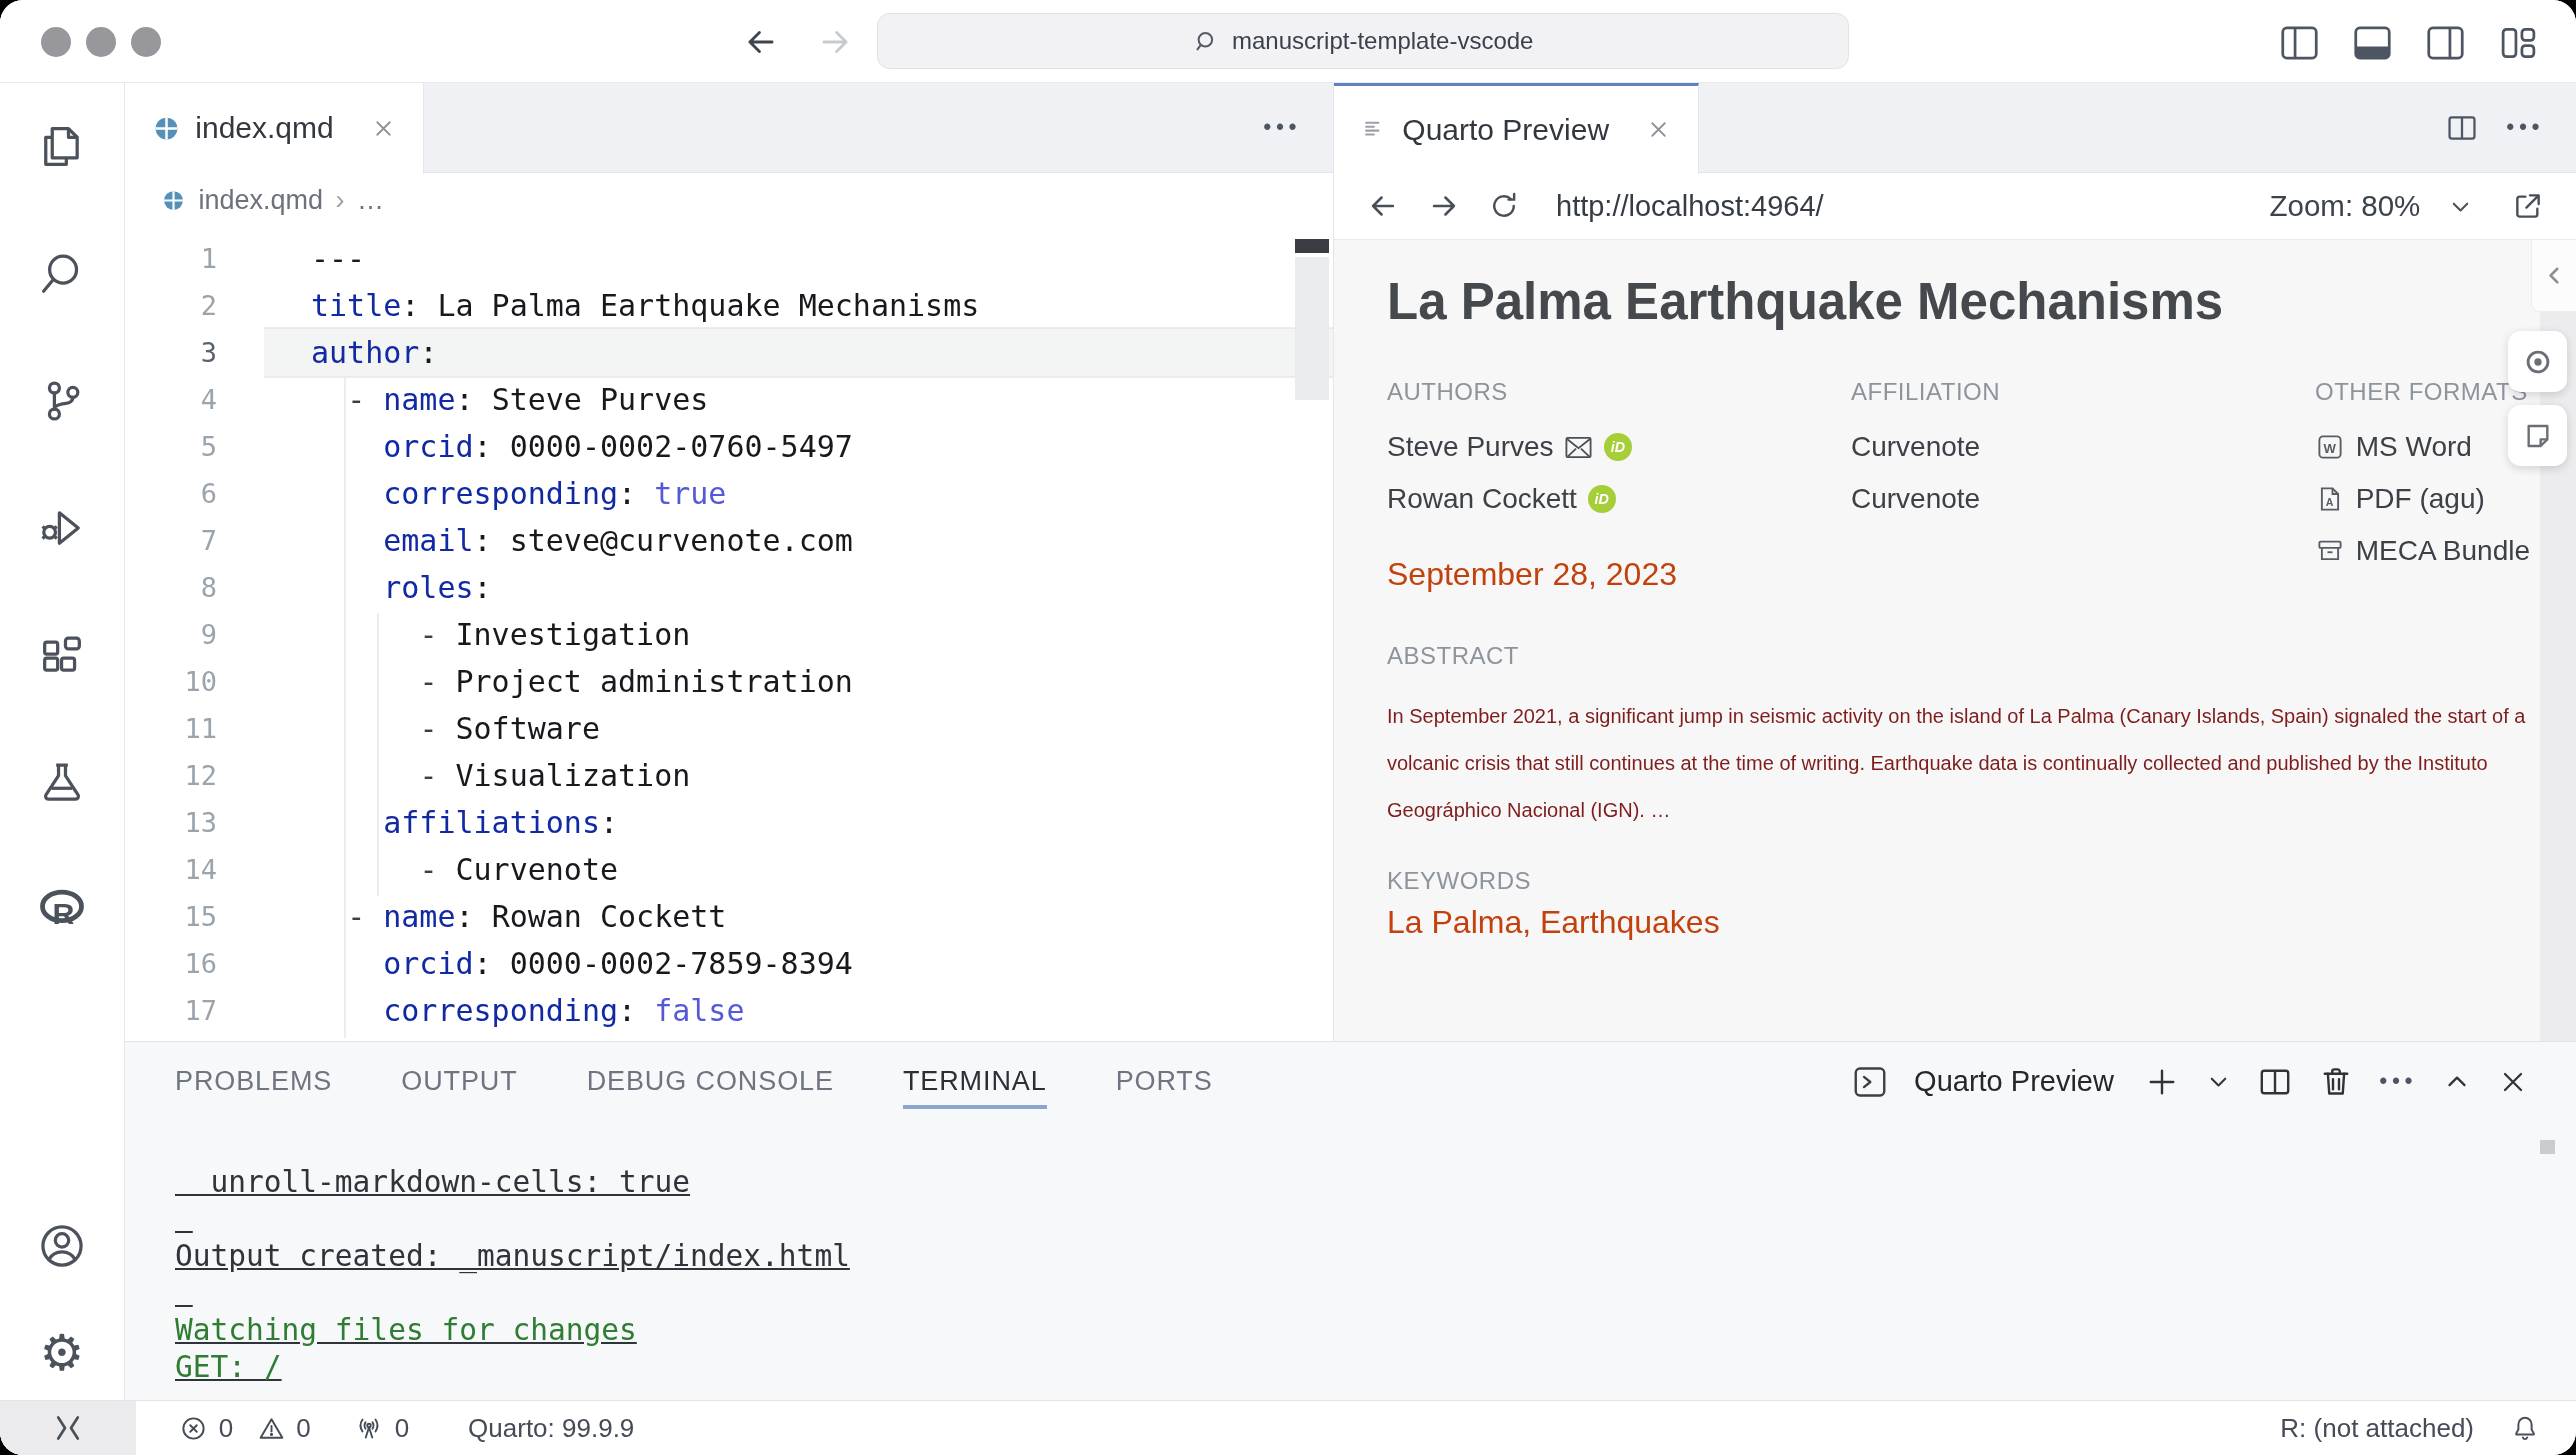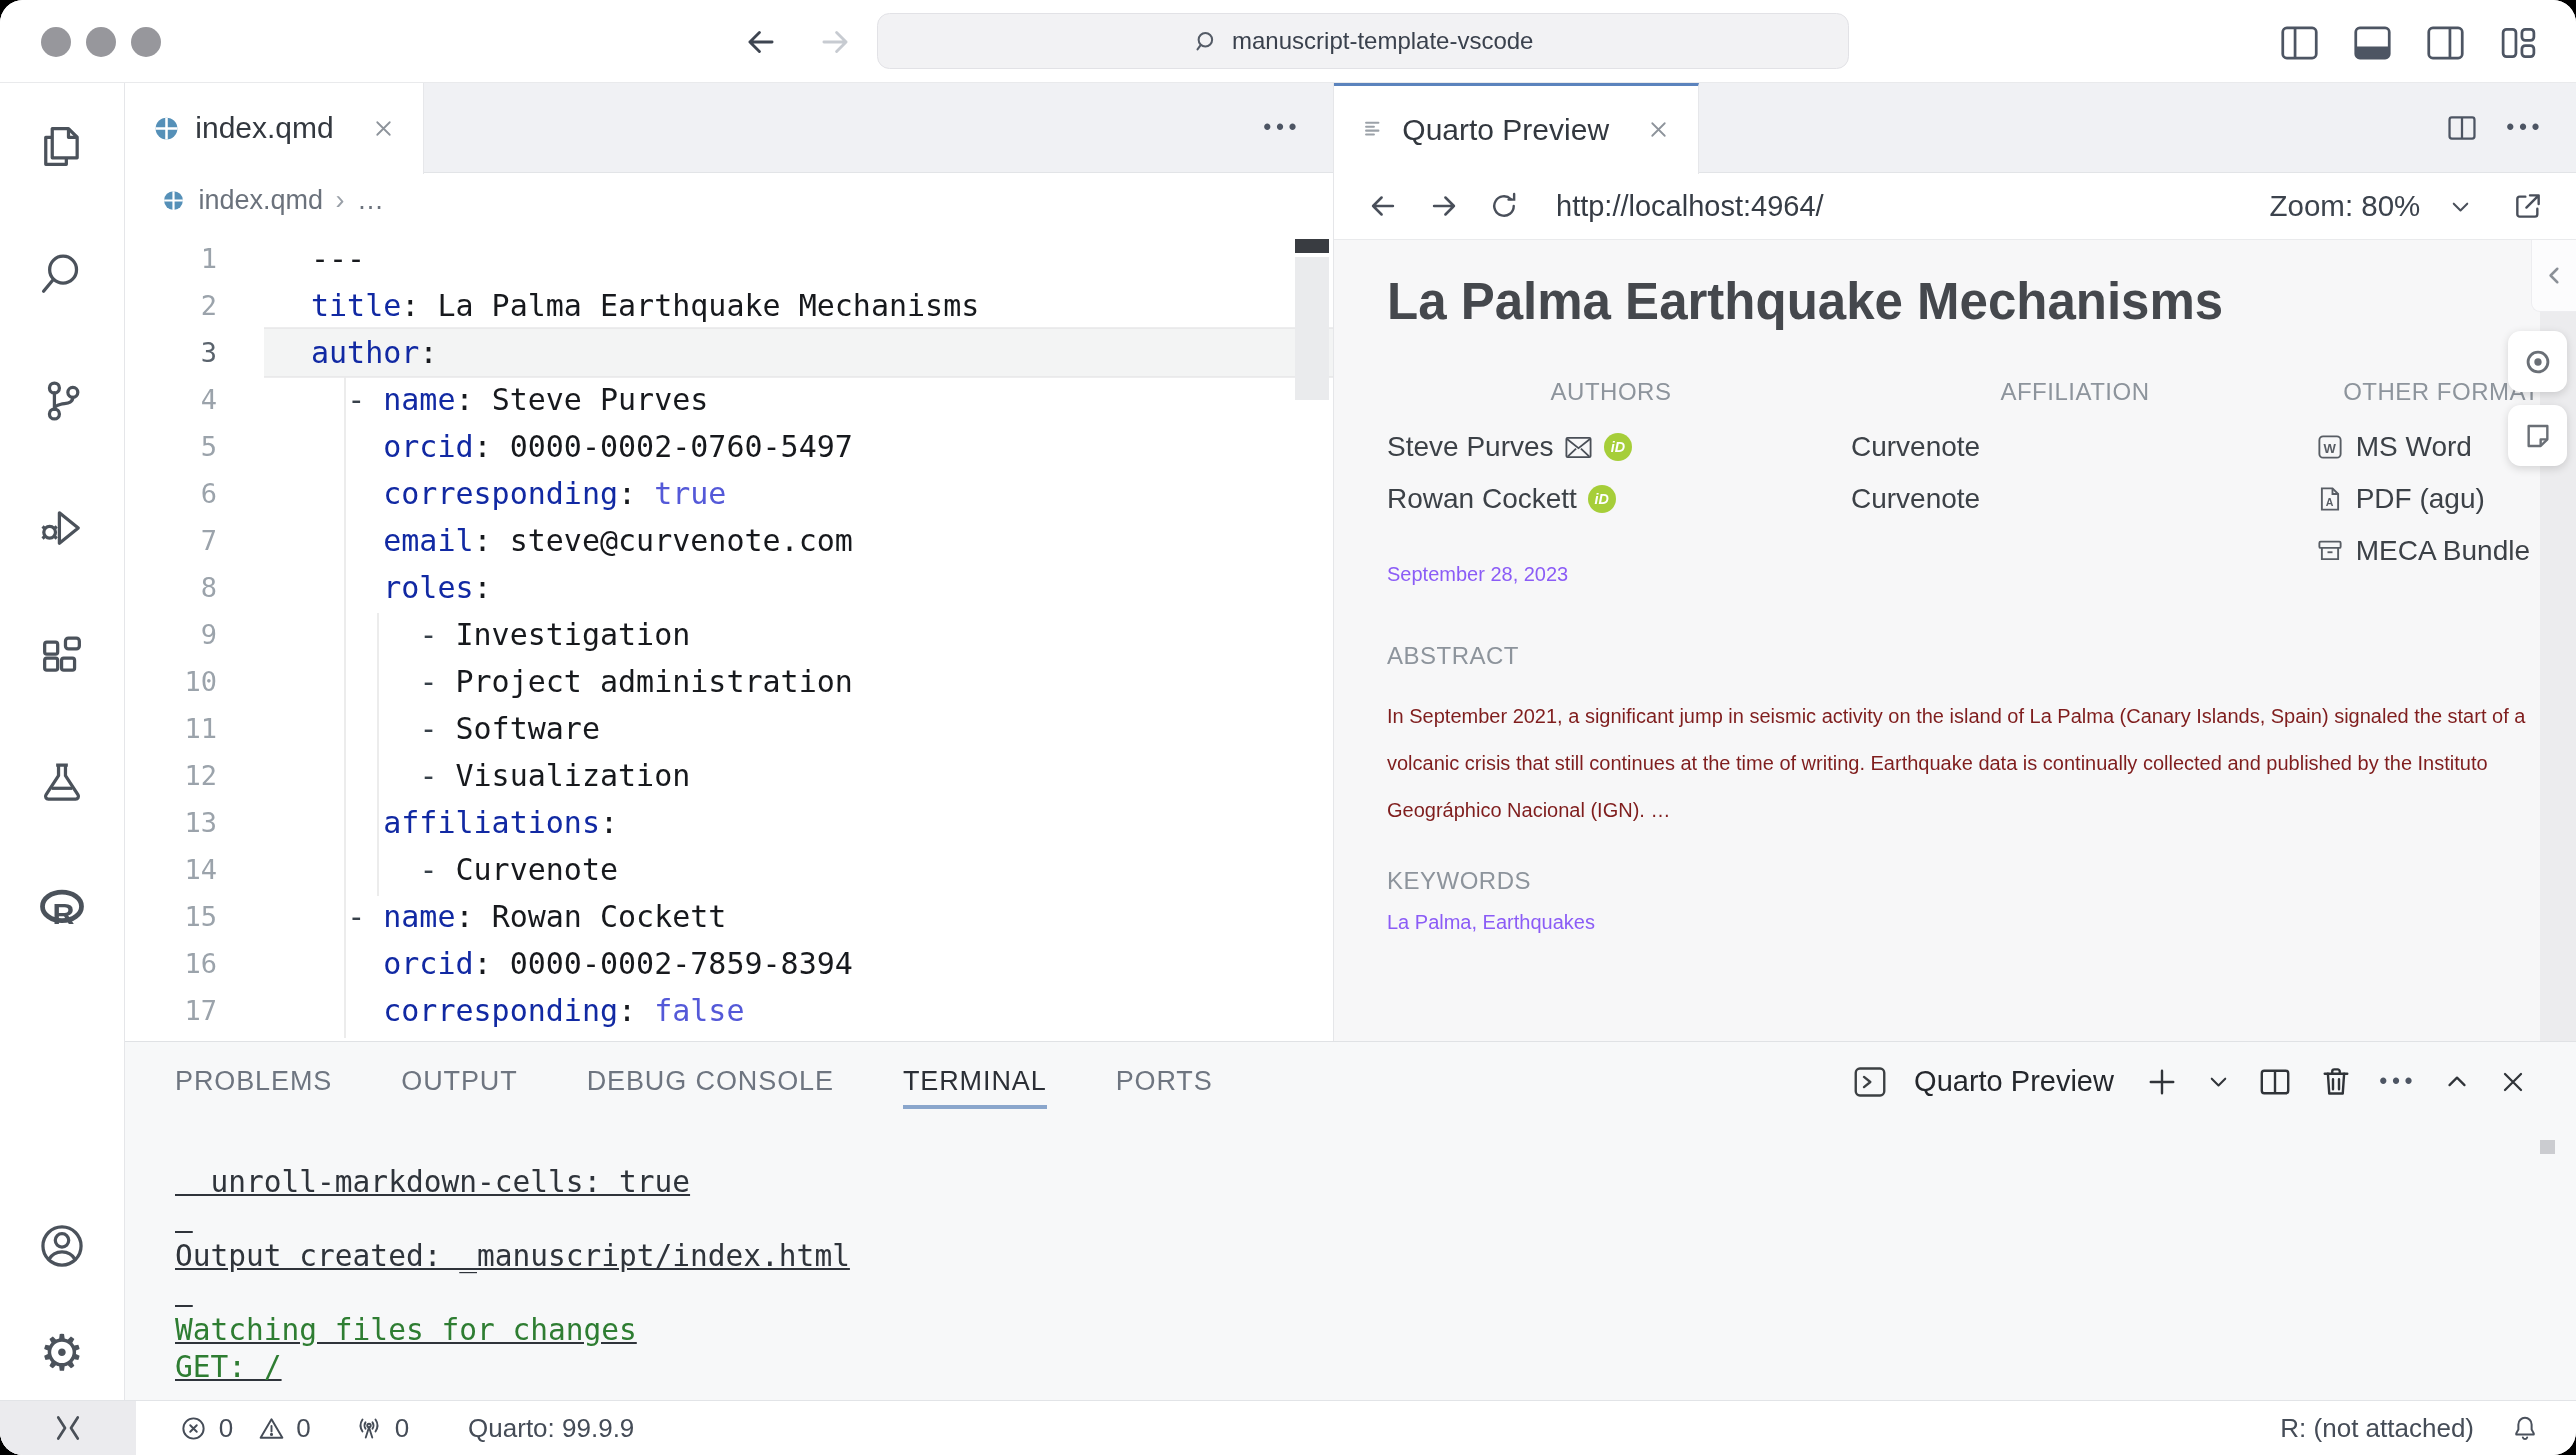--- a/index.html
+++ b/index.html
@@ -64,33 +64,33 @@
   .scroll-thumb{position:absolute;right:3.6px;top:29px;width:34px;height:143px;background:#eaebed;}
   
   .preview-pane{flex:1;display:flex;flex-direction:column;border-left:1.8px solid #e5e6e9;min-width:0;background:#f7f7f8;}
   .pnav{height:67px;flex:0 0 67px;background:#fff;border-bottom:1.8px solid #e9eaec;display:flex;align-items:center;padding:0 32px;gap:27px;color:#494f5a;}
   .pnav .url{font-size:29px;color:#363c45;margin-left:9px;}
   .pnav .spacer{flex:1;}
   .pnav .zoom{font-size:29.5px;color:#3c434d;}
   .pcontent{position:relative;flex:1;overflow:hidden;padding:30px 0 0 53px;}
   .pc-inner{width:1190px;}
   .doc-title{font-size:51px;line-height:64px;font-weight:bold;color:#45484d;}
-  .meta{position:relative;margin-top:43px;text-align:center;}
+  .meta{position:relative;margin-top:43px;}
   .mhead{font-size:24px;letter-spacing:0.5px;color:#8d949c;height:30px;line-height:30px;}
   .mcol{width:448px;}
   .mcol .rows{margin-top:14.3px;}
   .mrow{height:52px;display:flex;align-items:center;gap:10.7px;font-size:28px;color:#3c4147;}
   .mcol.c2{position:absolute;left:464px;top:0;}
   .mcol.c3{position:absolute;left:928px;top:0;width:269px;}
   .orcid-badge{width:28px;height:28px;border-radius:50%;background:var(--orcid-green,#a6ce39);color:#fff;
     font-size:14.3px;font-weight:bold;display:inline-flex;align-items:center;justify-content:center;font-style:italic;}
   .fmt-icon{color:#585d64;}
   .section{margin-top:32px;}
   .section.abs{margin-top:50px;}
-  .sval{margin-top:9px;font-size:20px;color:#8b5cf6;line-height:34px;}
+  .sval{margin-top:9px;font-size:32px;color:#c2410c;line-height:34px;}
   .abstract-text{margin-top:22px;font-size:20px;line-height:47px;color:#7f1d1d;width:1173px;}
   
   .rail{position:absolute;top:0;right:0;bottom:0;width:36px;background:#ececee;}
   .chevbox{position:absolute;top:0;right:0;width:45px;height:72px;background:#fcfcfd;border-left:1.8px solid #ededf0;border-bottom:1.8px solid #ededf0;border-bottom-left-radius:9px;display:flex;align-items:center;justify-content:center;color:#8b9097;}
   .sidecard{position:absolute;right:9px;width:59px;height:61px;background:#fff;border-radius:12.5px;
     box-shadow:0 2.7px 9px rgba(0,0,0,.14);display:flex;align-items:center;justify-content:center;color:#6a6f76;}
   .sidecard.eye{top:91px;}
   .sidecard.note{top:165px;}
   
   .panel{height:359px;flex:0 0 359px;background:#f7f8f9;border-top:1.8px solid #e0e2e5;position:relative;display:flex;flex-direction:column;}

